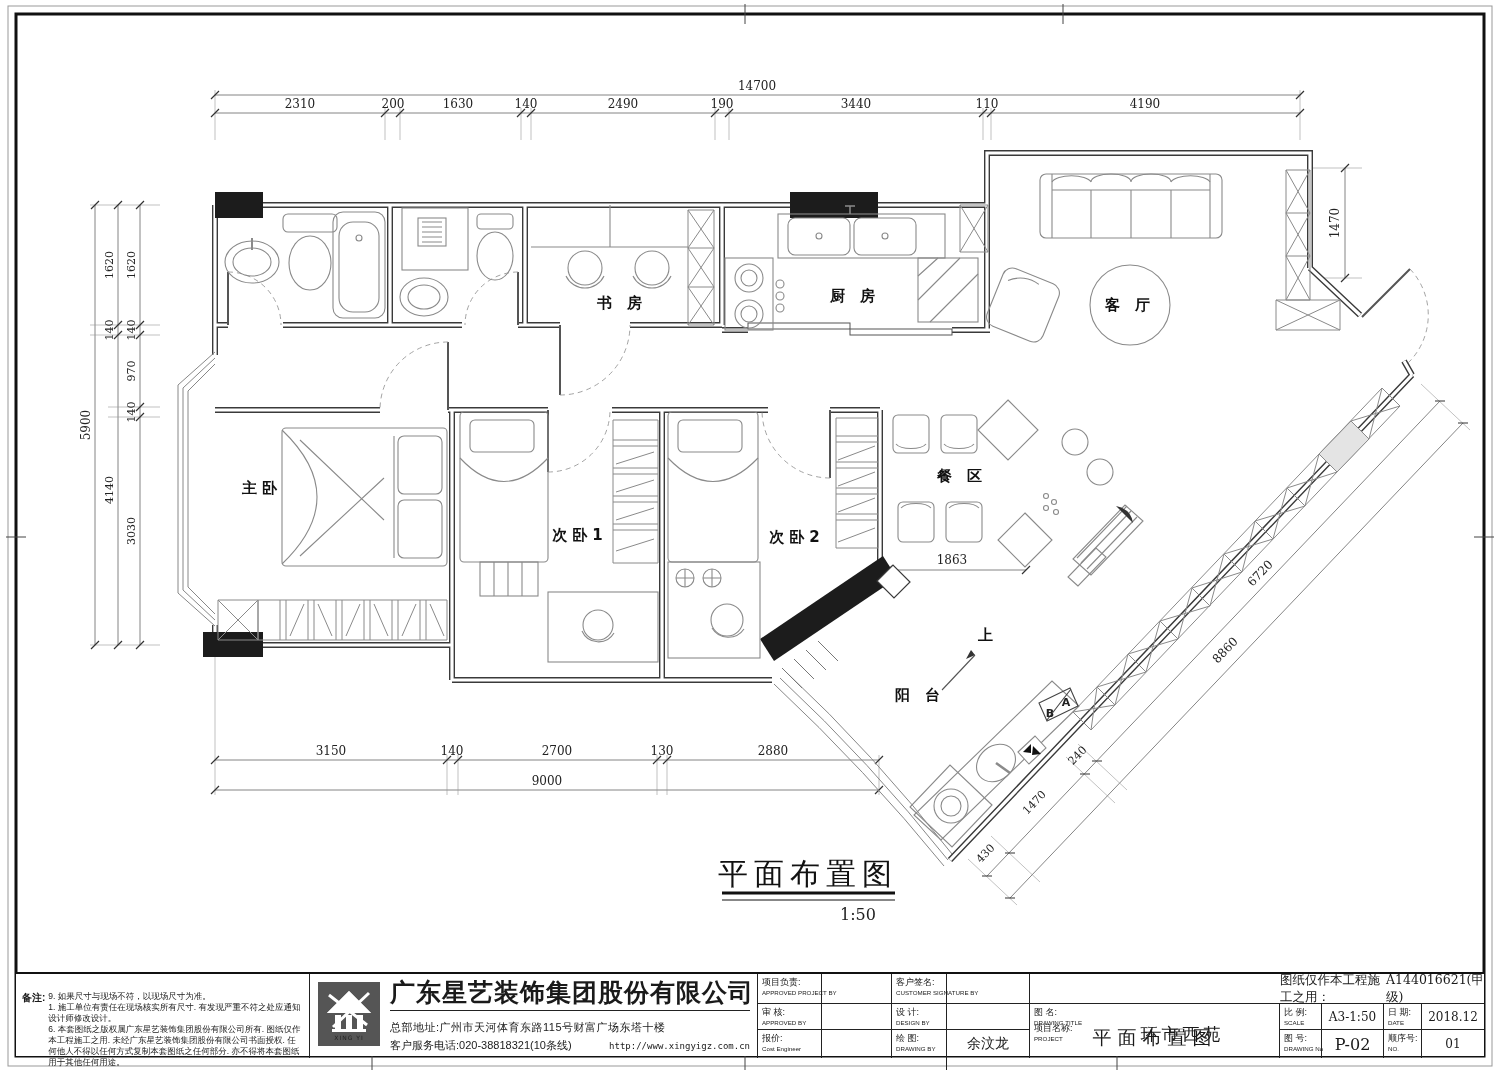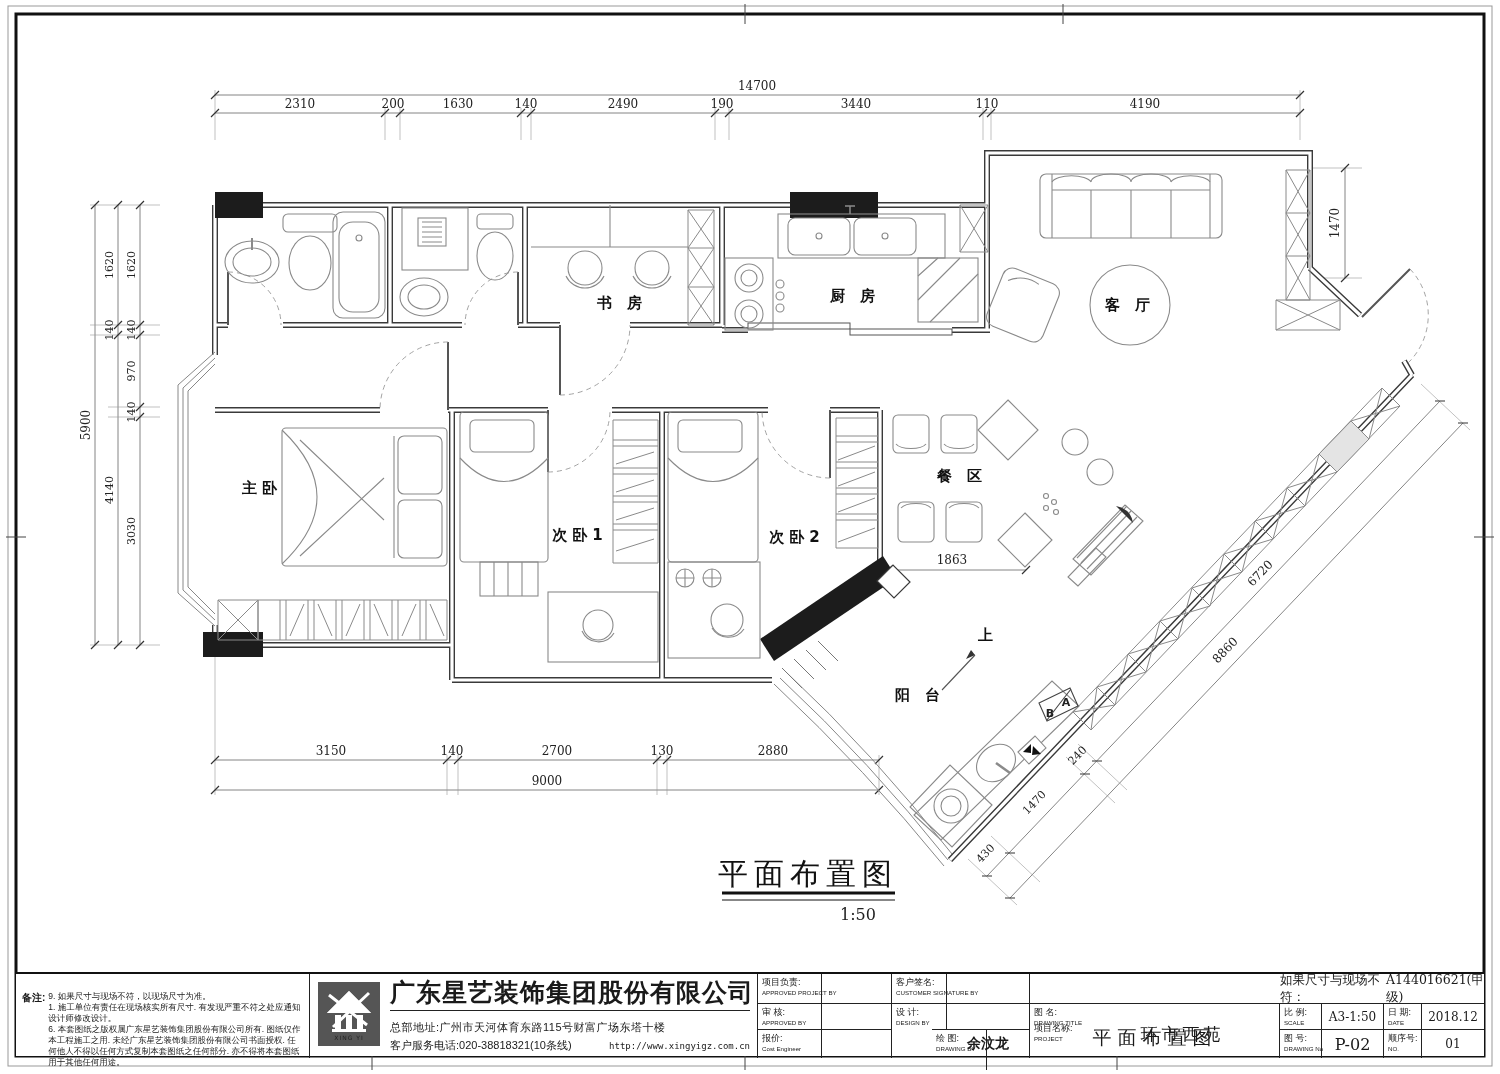--- a/index.html
+++ b/index.html
@@ -27,21 +27,21 @@
   .co-name{font-size:25px;font-weight:bold;letter-spacing:1px;border-bottom:1.5px solid #222;
            padding-bottom:1px;white-space:nowrap;}
   .co-addr{font-size:11px;margin-top:9px;letter-spacing:0.5px;}
   .co-line{display:flex;justify-content:space-between;align-items:baseline;margin-top:3px;}
   .co-phone{font-size:11px;}
   .co-web{font-size:9px;font-family:"DejaVu Sans Mono",monospace;}
   .sig{font-size:9px;}
   .sig .cn{font-size:9px;white-space:nowrap;}
   .sig .en{font-size:6.5px;transform:scale(0.95);transform-origin:left top;white-space:nowrap;color:#222;}
   .sig-val{display:flex;align-items:center;justify-content:center;font-size:14px;
-           font-family:"DejaVu Serif",serif;font-weight:bold;}
+           font-family:"DejaVu Serif",serif;}
   .lab-pad{padding:2px 4px;}
   .big-val{display:flex;align-items:center;justify-content:center;
            font-family:"DejaVu Serif",serif;}
 </style>
 </head>
 <body>
 
 <div id="sheet">
 
 <svg width="1500" height="1074" viewBox="0 0 1500 1074">
@@ -386,21 +386,21 @@
     <div class="cn">设 计:</div>
     <div class="en">DESIGN BY</div>
   </div>
   <div class="tb-cell" style="left:931px;top:29px;width:83px;height:26px;border-top:1px solid #222;"></div>
 
   <div class="tb-cell sig lab-pad" style="left:742px;top:55px;width:64px;height:29px;border-top:1px solid #222;">
     <div class="cn">报价:</div>
     <div class="en">Cost Engineer</div>
   </div>
   <div class="tb-cell" style="left:806px;top:55px;width:70px;height:29px;border-top:1px solid #222;"></div>
-  <div class="tb-cell sig lab-pad" style="left:876px;top:55px;width:55px;height:41px;border-top:1px solid #222;margin-left:40px;">
+  <div class="tb-cell sig lab-pad" style="left:876px;top:55px;width:55px;height:41px;border-top:1px solid #222;">
     <div class="cn">绘 图:</div>
     <div class="en">DRAWING BY</div>
   </div>
   <div class="tb-cell sig-val" style="left:931px;top:55px;width:83px;height:29px;border-top:1px solid #222;">余汶龙</div>
 
   <div class="tb-cell" style="left:1014px;top:16px;width:250px;height:29px;margin-top:30px;">
     <div class="sig lab-pad" style="position:absolute;left:0;top:0;">
       <div class="cn">项目名称:</div>
       <div class="en">PROJECT</div>
     </div>
@@ -408,21 +408,21 @@
   </div>
   <div class="tb-cell" style="left:1014px;top:29px;width:250px;height:55px;border-top:1px solid #222;">
     <div class="sig lab-pad" style="position:absolute;left:0;top:0;">
       <div class="cn">图 名:</div>
       <div class="en">DRAWING TITLE</div>
     </div>
     <div class="big-val" style="position:absolute;left:0;top:16px;width:250px;height:36px;font-size:19px;letter-spacing:6px;">平面布置图</div>
   </div>
 
   <div class="tb-cell big-val" style="left:1264px;top:0;width:204px;height:29px;border-right:none;font-size:12.5px;">
-    <span>如果尺寸与现场不符：</span>
+    <span>图纸仅作本工程施工之用：</span>
         <span>A144016621(甲级)</span>
   </div>
   <div class="tb-cell sig lab-pad" style="left:1264px;top:29px;width:42px;height:26px;border-top:1px solid #222;">
     <div class="cn">比 例:</div>
     <div class="en">SCALE</div>
   </div>
   <div class="tb-cell big-val" style="left:1306px;top:29px;width:62px;height:26px;border-top:1px solid #222;font-size:12px;">A3-1:50</div>
   <div class="tb-cell sig lab-pad" style="left:1368px;top:29px;width:38px;height:26px;border-top:1px solid #222;">
     <div class="cn">日 期:</div>
     <div class="en">DATE</div>

